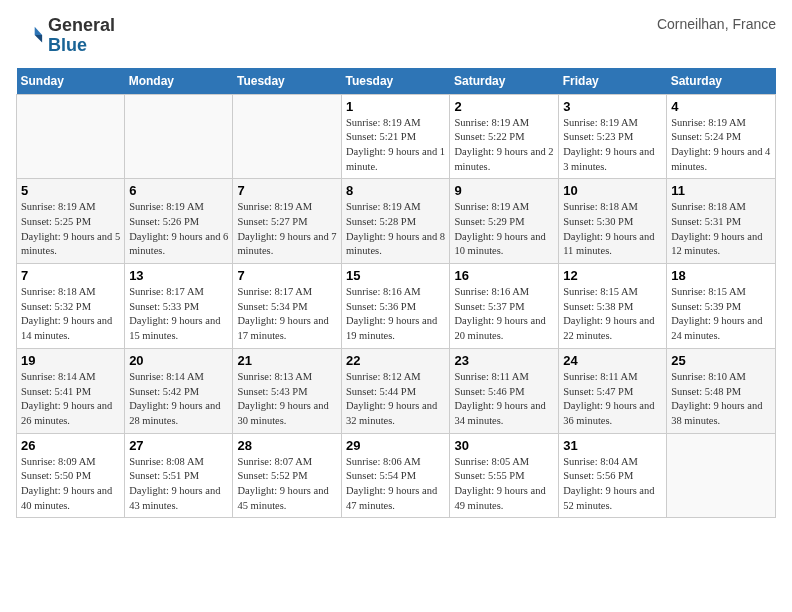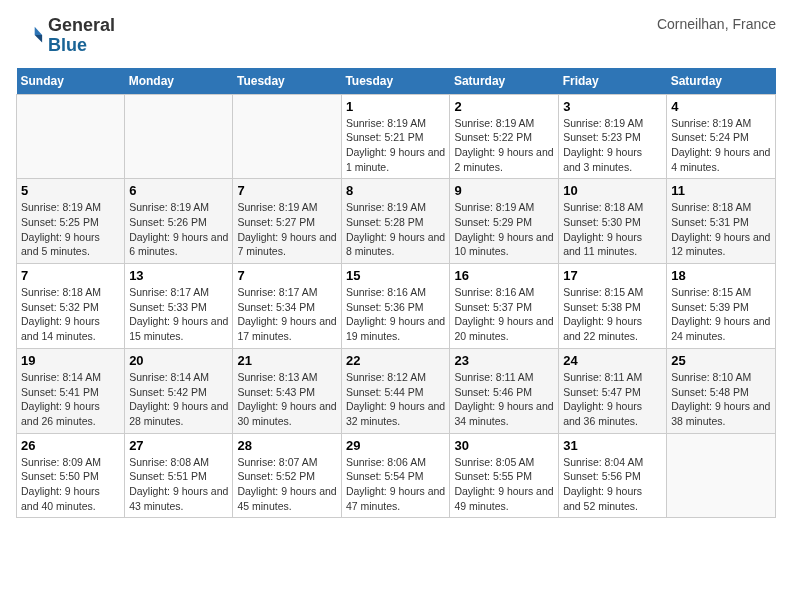--- a/index.html
+++ b/index.html
@@ -75,20 +75,21 @@
     .day-number {
       font-weight: bold;
       font-size: 13px;
       display: block;
       margin-bottom: 2px;
     }
     .day-info {
       color: #333;
       line-height: 1.4;
       font-size: 10.5px;
+      font-family: Liberation Serif, serif;
     }
     .empty-cell {
       background-color: #f9f9f9 !important;
     }
   </style>
 </head>
 <body>
 
 <div class="header">
   <div class="logo">
@@ -185,21 +186,21 @@
         </td>
         <td>
           <span class="day-number">15</span>
           <div class="day-info">Sunrise: 8:16 AM<br>Sunset: 5:36 PM<br>Daylight: 9 hours and 19 minutes.</div>
         </td>
         <td>
           <span class="day-number">16</span>
           <div class="day-info">Sunrise: 8:16 AM<br>Sunset: 5:37 PM<br>Daylight: 9 hours and 20 minutes.</div>
         </td>
         <td>
-          <span class="day-number">17</span>
+          <span class="day-number">12</span>
           <div class="day-info">Sunrise: 8:15 AM<br>Sunset: 5:38 PM<br>Daylight: 9 hours and 22 minutes.</div>
         </td>
         <td>
           <span class="day-number">18</span>
           <div class="day-info">Sunrise: 8:15 AM<br>Sunset: 5:39 PM<br>Daylight: 9 hours and 24 minutes.</div>
         </td>
       </tr>
       <tr>
         <td>
           <span class="day-number">19</span>

